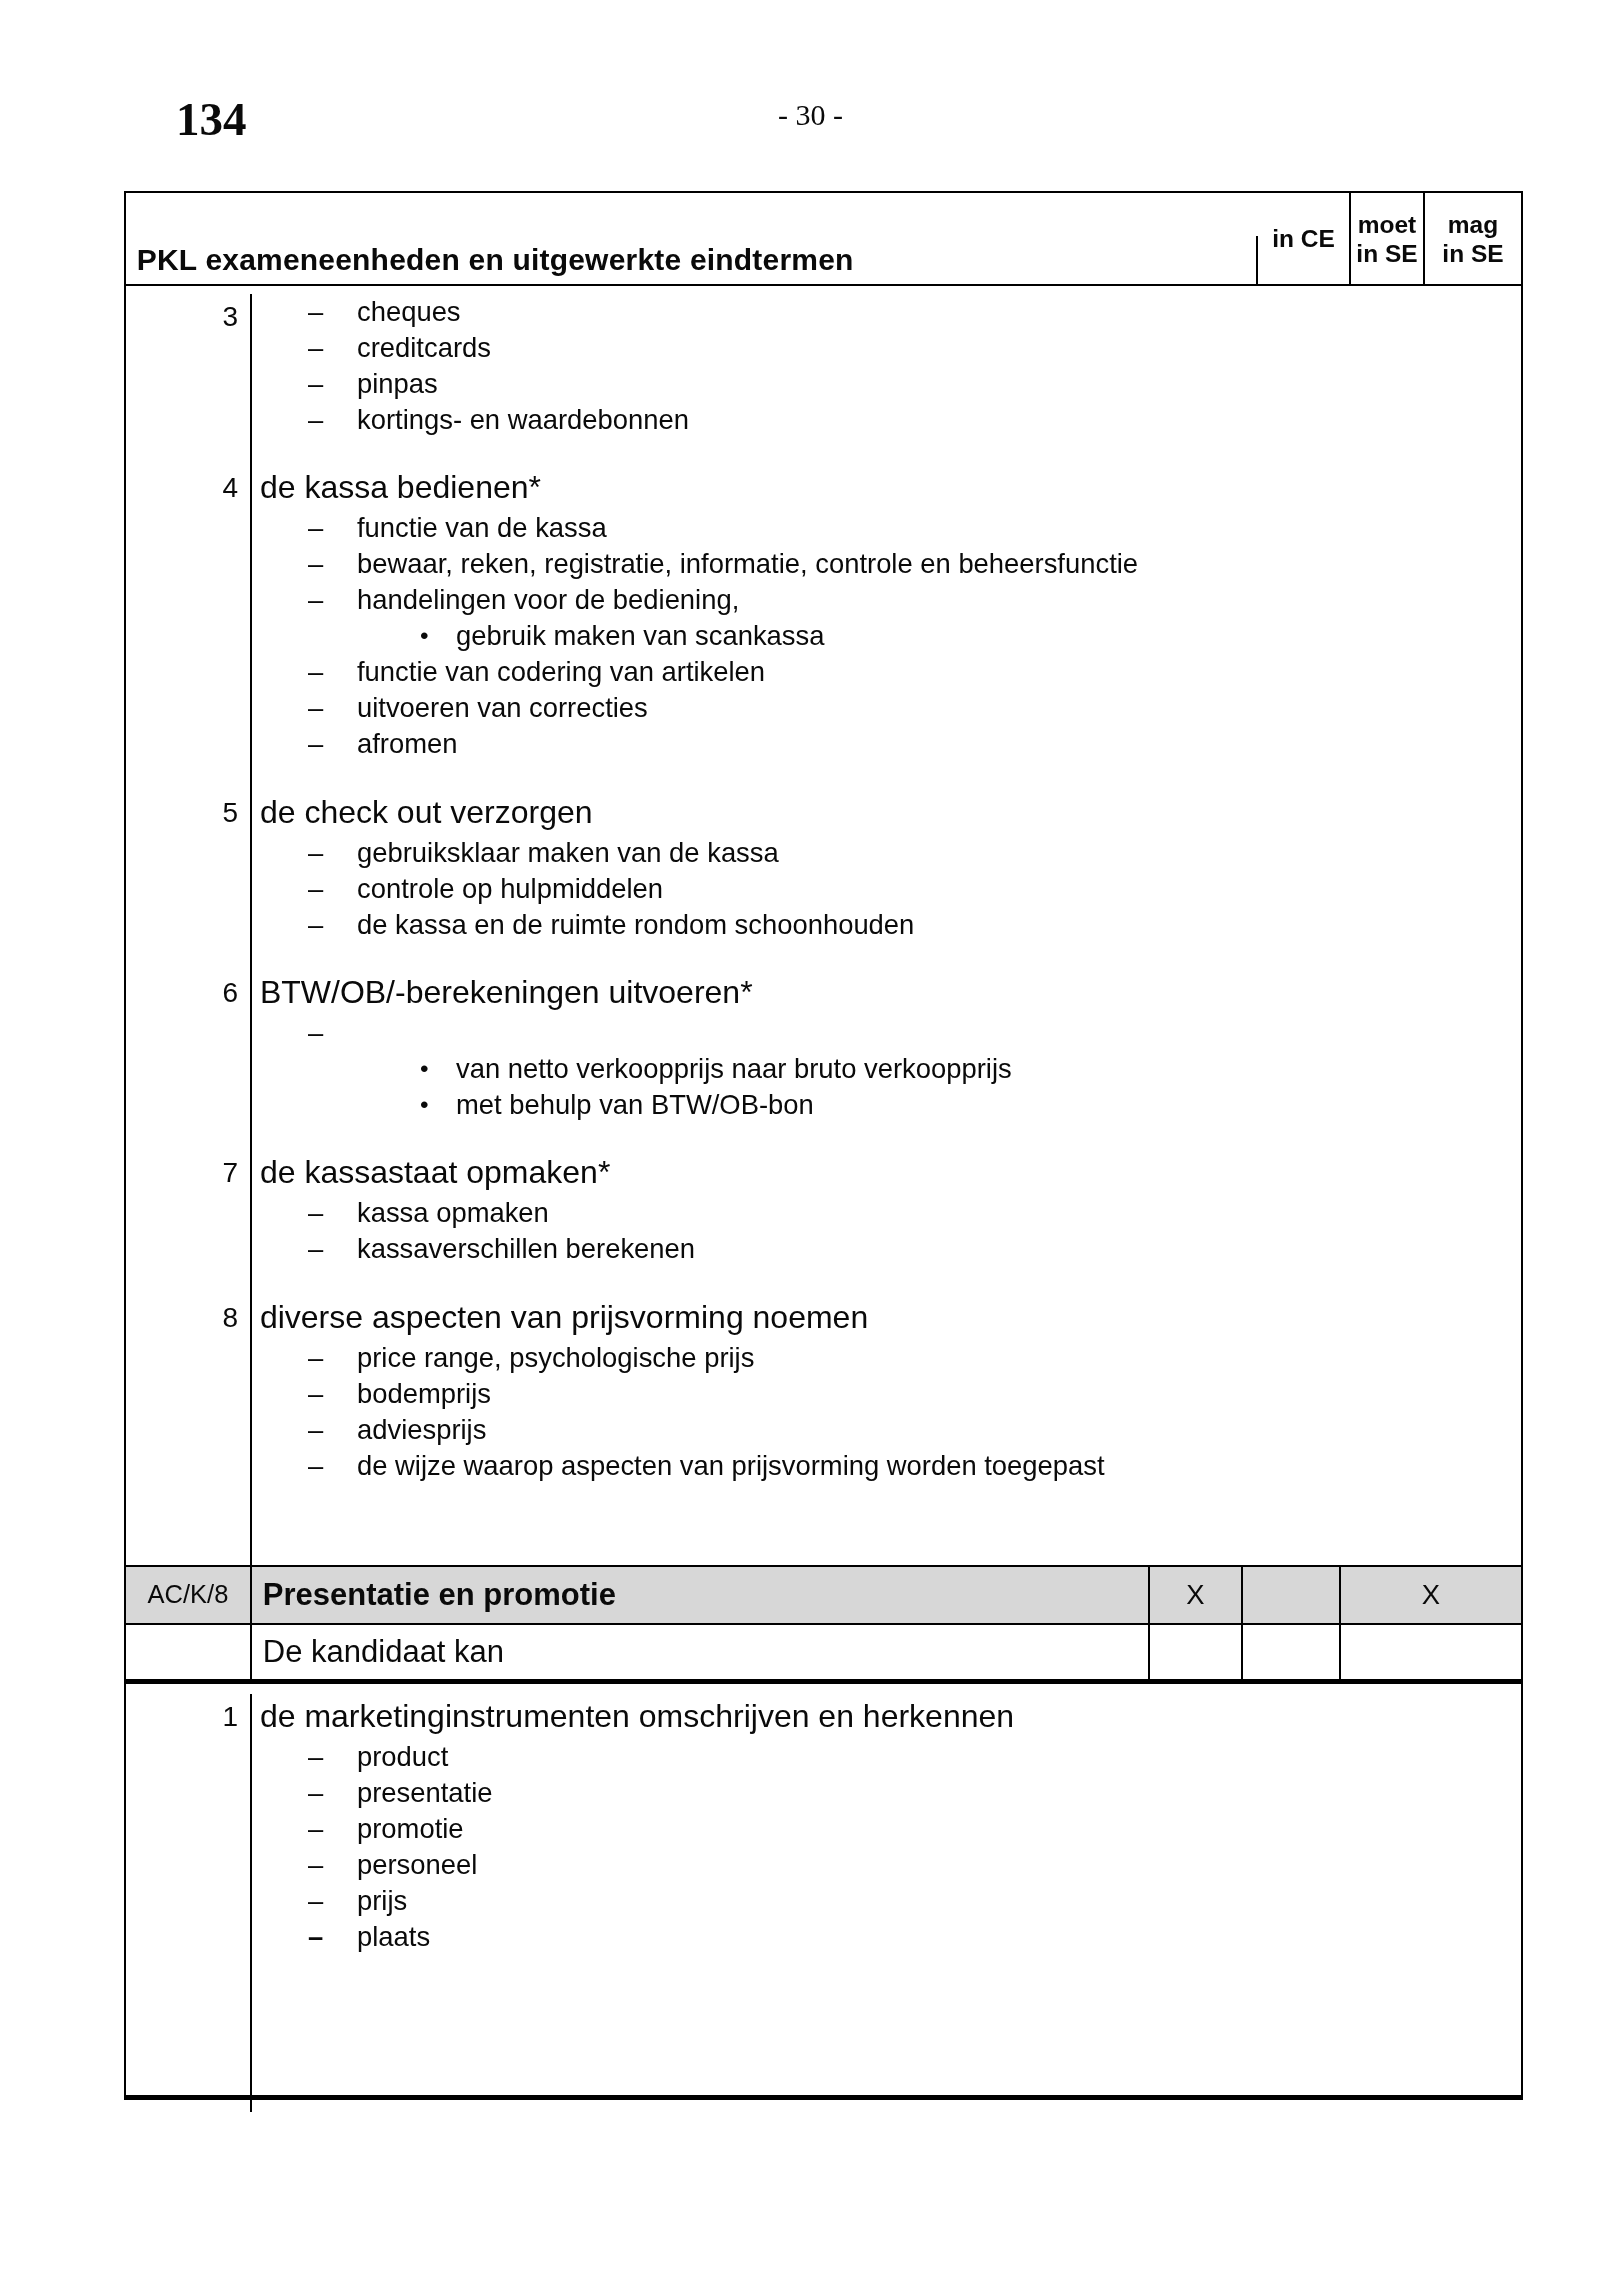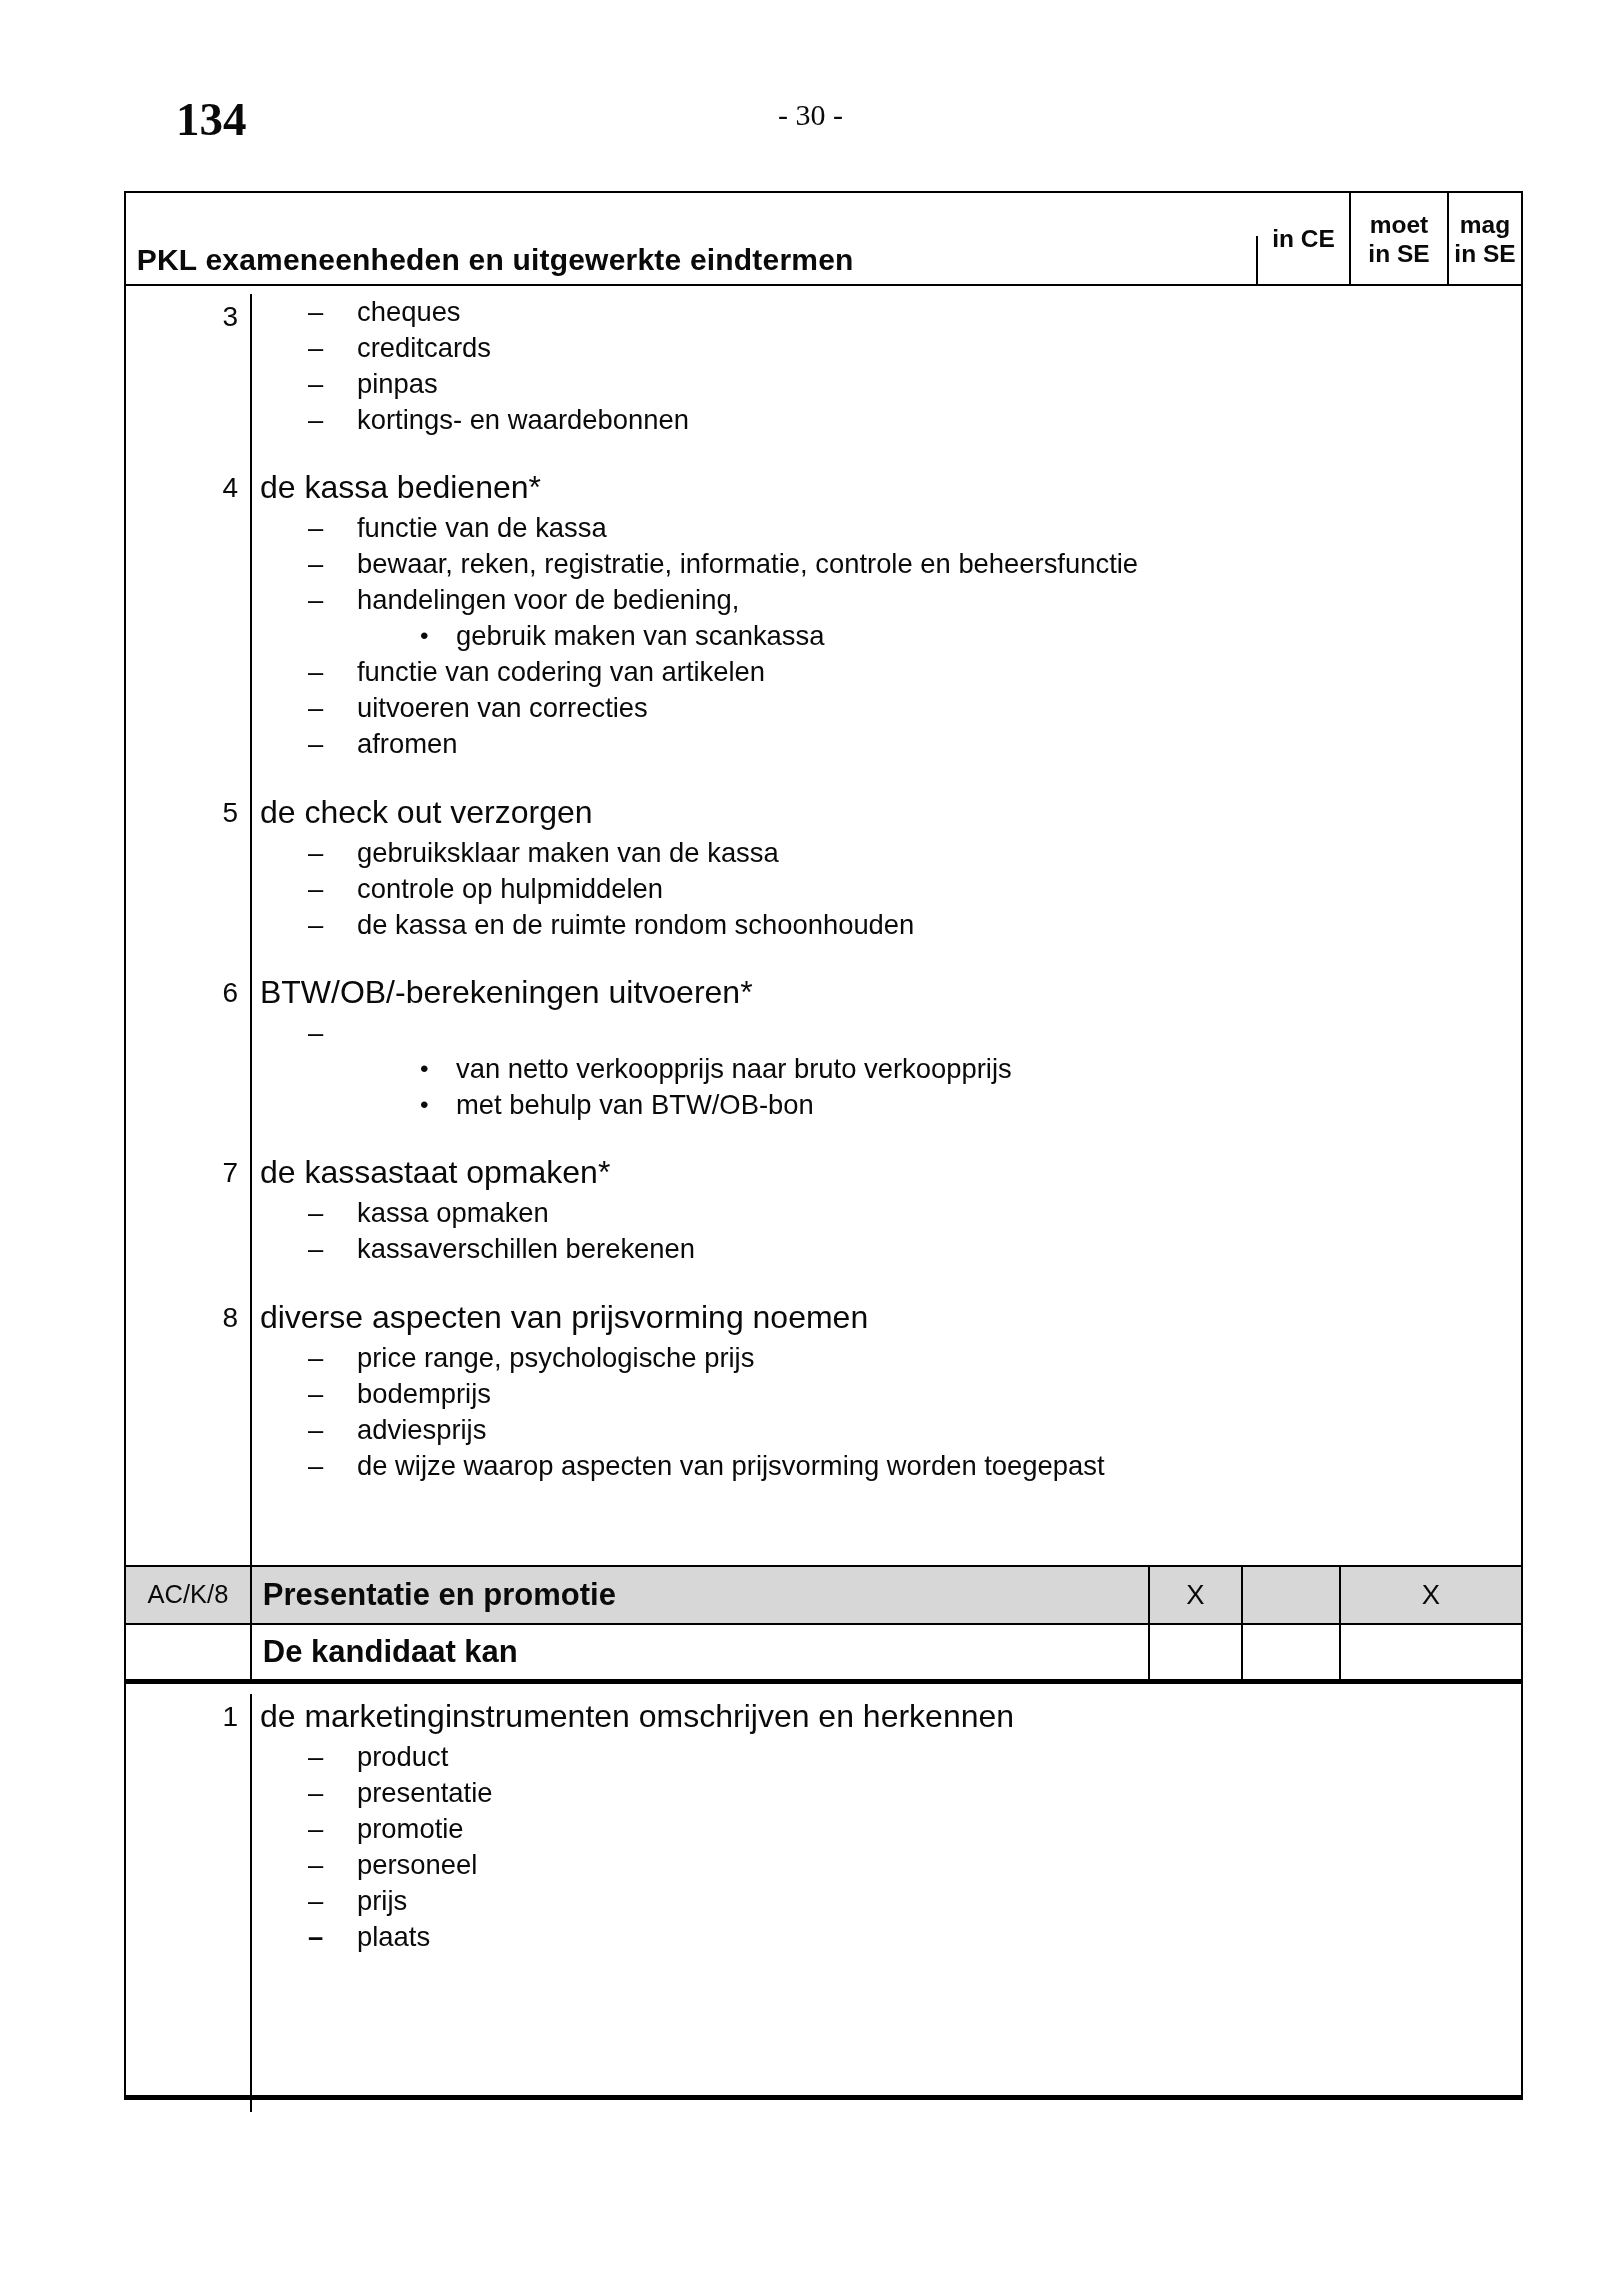--- a/index.html
+++ b/index.html
@@ -26,21 +26,21 @@
   .title-cell {
     width:1132px; border-right:2.9px solid #000;
     display:flex; align-items:center; padding-left:10.8px;
     font-weight:bold; font-size:30px; letter-spacing:0.2px;margin-top:43px;
   }
   .colhead {
     width:93px; border-right:2.9px solid #000;
     display:flex; flex-direction:column; align-items:center; justify-content:center;
     font-weight:bold; font-size:24.5px; line-height:29px; text-align:center;
   }
-  .colhead.c2 { width:98px; }
+  .colhead.c2 { width:74px; }
   .colhead.last { flex:1; border-right:none; }
   
   .row-body { height:1271px; position:relative; }
   .row-bottom { height:418px; position:relative; }
   .numcol { position:absolute; left:0; top:0; bottom:0; width:126px; border-right:2.9px solid #000; }
   .content { margin-left:129px; }
   .section { position:relative; margin-top:27.4px; }
   .row-body .section:first-child { margin-top:7.8px; }
   .row-bottom .section:first-child { margin-top:9.8px; }
   .sec-num {
@@ -62,21 +62,21 @@
   .row-cand { display:flex; height:59px; border-bottom:5.9px solid #000; background:#fff; }
   .code {
     width:126px; border-right:2.9px solid #000;
     display:flex; align-items:center; justify-content:center; font-size:25.5px;
   }
   .unit-title {
     width:898px; border-right:2.9px solid #000;
     display:flex; align-items:center; padding-left:10.8px;
     font-size:31px; font-weight:bold;
   }
-  .unit-title.cand { font-weight:bold;text-align:right; }
+  .unit-title.cand { font-weight:normal;text-align:right; }
   .mark {
     width:93px; border-right:2.9px solid #000;
     display:flex; align-items:center; justify-content:center; font-size:27.4px;
   }
   .mark.m2 { width:98px; }
   .mark.last { flex:1; border-right:none; }
 </style>
 </head>
 <body>
 

